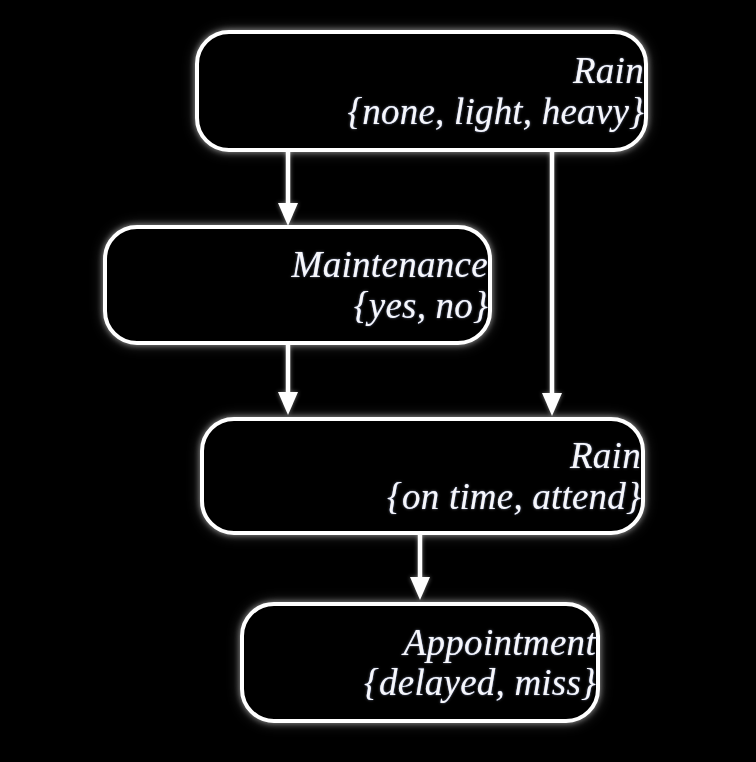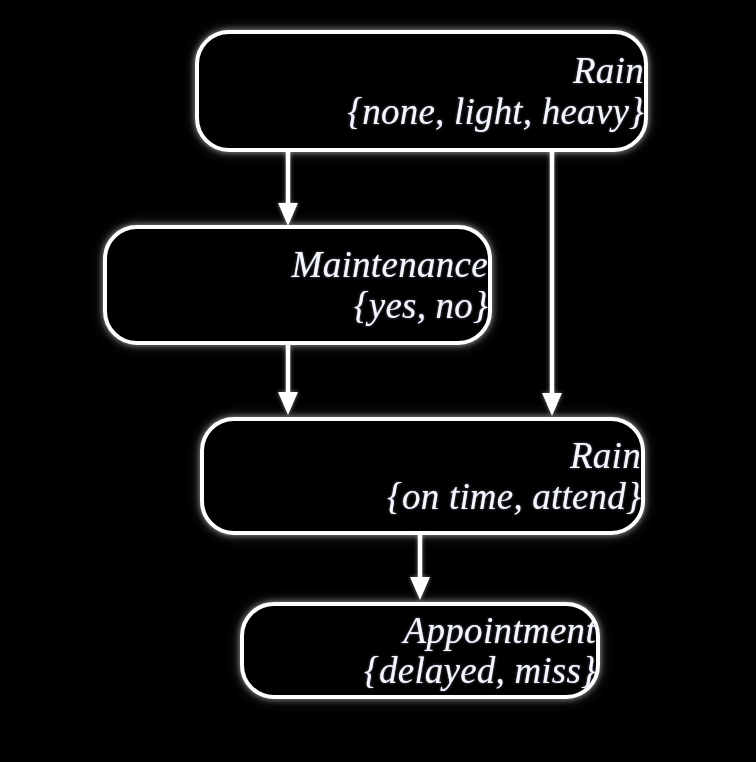--- a/index.html
+++ b/index.html
@@ -49,21 +49,21 @@
   .node .states {
     font-size: 37px;
     letter-spacing: 0.2px;
     white-space: nowrap;
   }
 
   
   #node-rain        { left: 195px; top: 30px;  width: 453px; height: 122px; }
   #node-maintenance { left: 95px;  top: 225px; width: 389px; height: 120px; margin-left: 8px; }
   #node-train       { left: 200px; top: 417px; width: 445px; height: 118px; }
-  #node-appointment { left: 240px; top: 602px; width: 360px; height: 97px; }
+  #node-appointment { left: 240px; top: 602px; width: 360px; height: 121px; }
 
   
   .edge {
     position: absolute;
     pointer-events: none;
   }
   .edge svg {
     display: block;
     overflow: visible;
     filter: drop-shadow(0 0 2px rgba(255,255,255,0.45));

